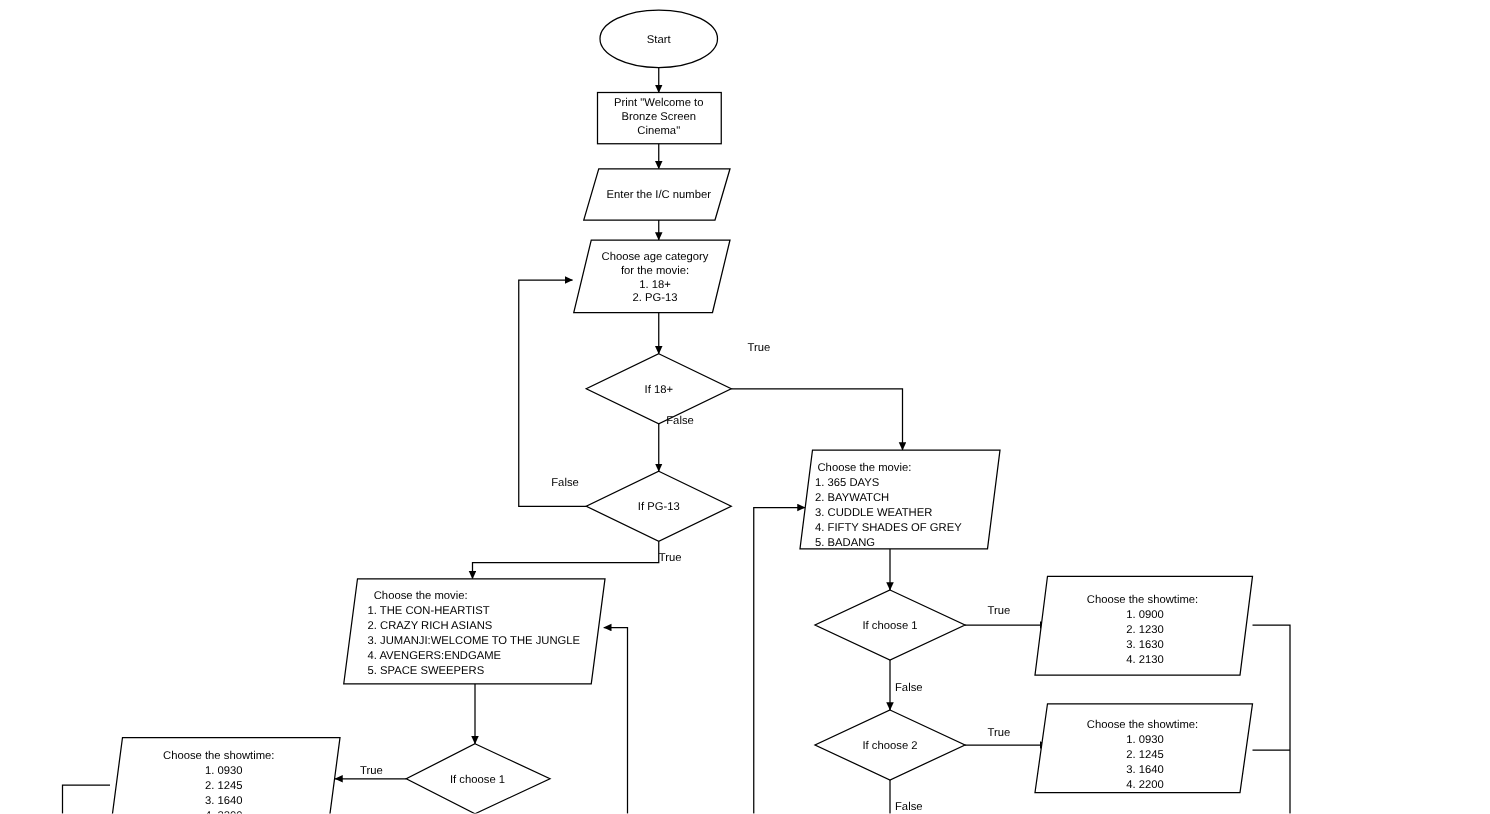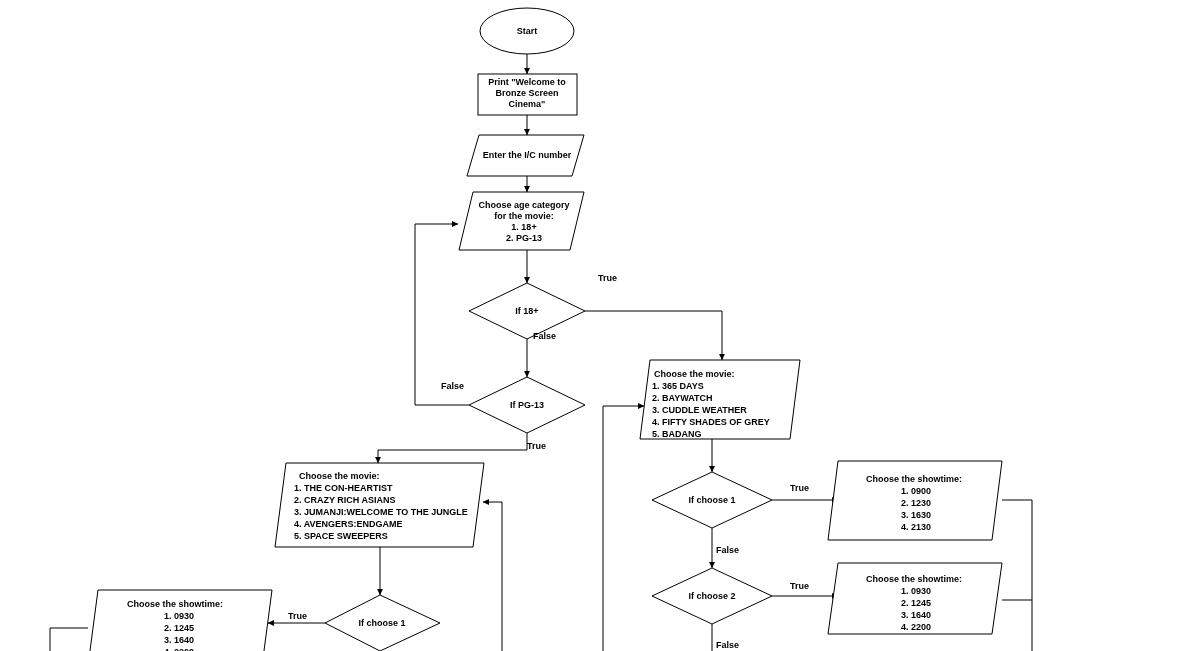--- a/index.html
+++ b/index.html
@@ -7,21 +7,20 @@
     padding: 0;
     background: #ffffff;
   }
   #canvas-root {
     position: relative;
     width: 1192px;
     height: 651px;
     background: #ffffff;
     overflow: hidden;
     font-family: "Liberation Sans", sans-serif;
-    font-weight: bold;
   }
   #flow-svg {
     position: absolute;
     left: 0;
     top: 0;
     width: 1192px;
     height: 651px;
   }
   .node-text {
     font-family: "Liberation Sans", sans-serif;

